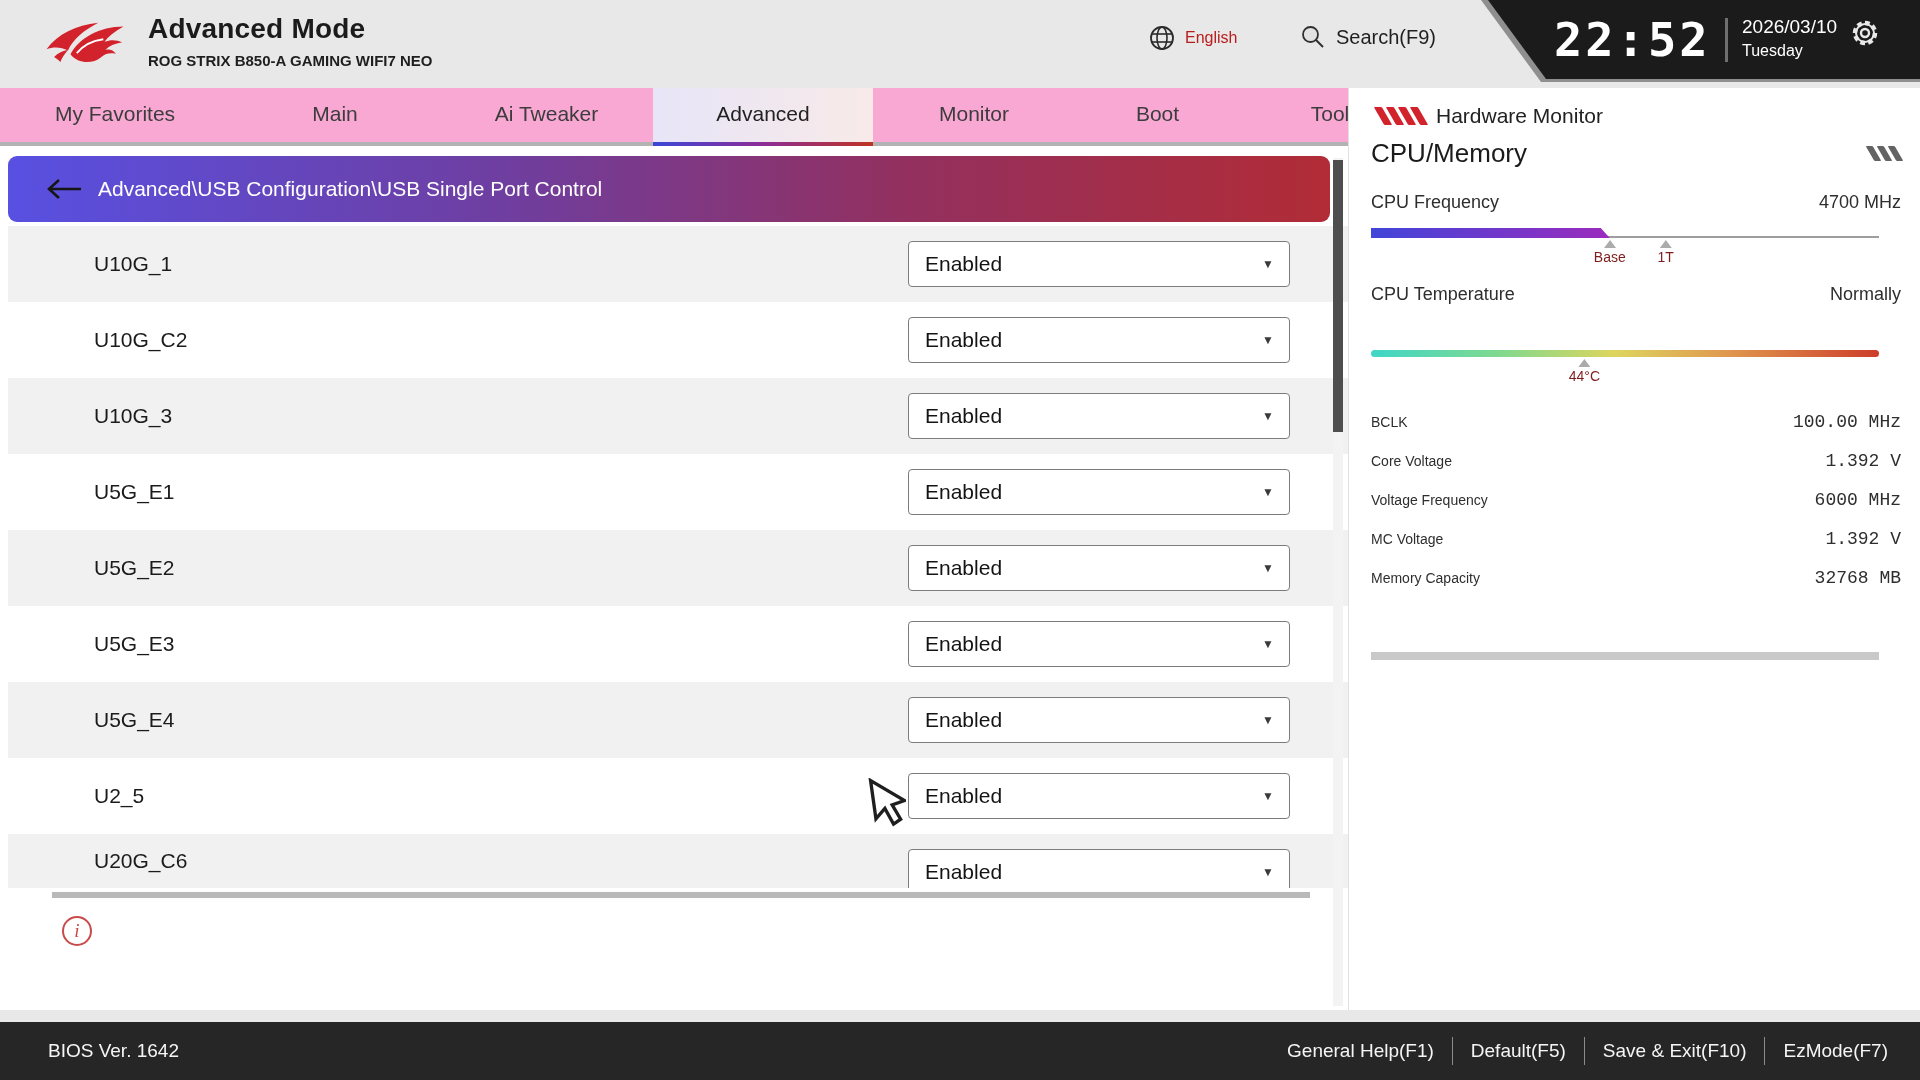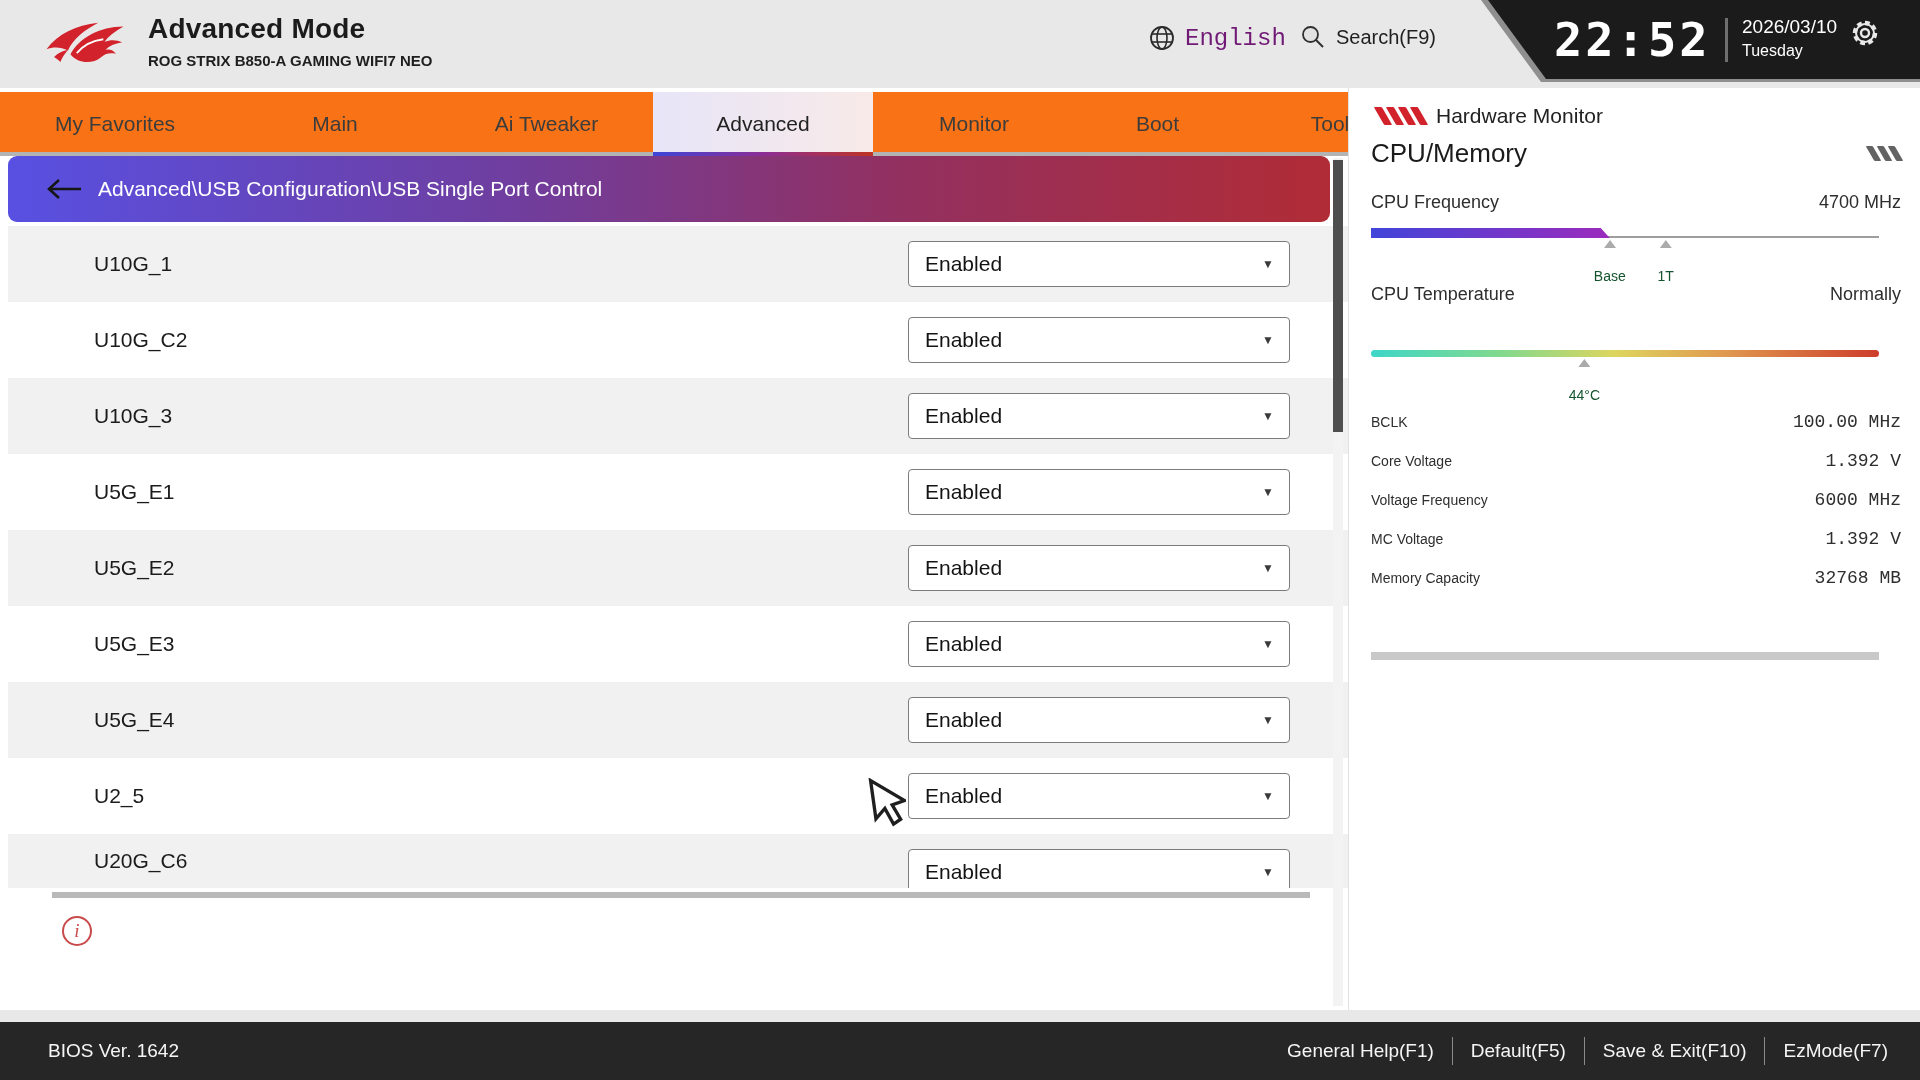--- a/index.html
+++ b/index.html
@@ -6,38 +6,38 @@
   html,body { width:1920px; height:1080px; overflow:hidden; }
   body { position:relative; font-family:"Liberation Sans", sans-serif; background:#ffffff; color:#1d1d1d; }
 
   
   .header { position:absolute; left:0; top:0; width:1920px; height:88px; background:#e9e8e8; z-index:5; }
   .logo { position:absolute; left:44px; top:13px; width:82px; height:60px; }
   .titles { position:absolute; left:148px; top:13px; }
   .app-title { font-size:28px; font-weight:600; color:#1b1b1b; letter-spacing:0.2px; }
   .app-subtitle { font-size:15px; color:#1e1e1e; margin-top:7px;font-weight:bold; }
   .lang-btn { position:absolute; left:1148px; top:24px; display:flex; align-items:center; gap:9px; cursor:pointer; }
-  .lang-btn span { font-size:24px; color:#701a75;font-family:Liberation Mono, monospace; }
+  .lang-btn span { font-size:16px; color:#b91c1c; }
   .search-btn { position:absolute; left:1300px; top:24px; display:flex; align-items:center; gap:10px; cursor:pointer; }
   .search-btn span { font-size:20px; color:#1f1f1f; }
 
   .clock-panel { position:absolute; left:1488px; top:0; width:432px; height:79px; background:#1b1b1b;
                  clip-path:polygon(0 0, 100% 0, 100% 100%, 58px 100%); }
   .clock-edge { position:absolute; left:1481px; top:0; width:439px; height:82px; background:#8f8f8f;
                 clip-path:polygon(0 0, 100% 0, 100% 100%, 60px 100%); }
   .clock-time { position:absolute; left:66px; top:12px; font-family:"DejaVu Sans Mono", monospace;
                 font-size:47px; font-weight:bold; color:#ffffff; letter-spacing:3px; }
   .clock-divider { position:absolute; left:237px; top:18px; width:3px; height:44px; background:#6f6f6f; }
   .clock-date { position:absolute; left:254px; top:16px; color:#ffffff; }
   .clock-date .d1 { font-size:19px; }
   .clock-date .d2 { font-size:16px; margin-top:4px; }
   .gear { position:absolute; left:360px; top:16px; width:34px; height:34px; cursor:pointer; }
 
   
-  .tabbar { position:absolute; left:0; top:92px; width:1430px; height:64px; background:#f97316; z-index:1; }
+  .tabbar { position:absolute; left:0; top:82px; width:1430px; height:64px; background:#f9a8d4; z-index:1; }
   .tab-underline { position:absolute; left:0; bottom:0; width:1348px; height:4px; background:#b3b3b3; }
   .tabs { display:flex; height:64px; position:relative; }
   .tab { height:64px; display:flex; align-items:center; justify-content:center;
          font-size:21px; color:#3c3c3c; cursor:pointer; position:relative; }
   .tab.selected { background:linear-gradient(90deg,#e7e5f8,#f8eae8); color:#222222; }
   .tab.selected::after { content:""; position:absolute; left:0; right:0; bottom:0; height:4px;
          background:linear-gradient(90deg,#3c46d8,#8c2d96,#bf3322); }
 
   
   .content { position:absolute; left:0; top:152px; width:1348px; height:858px; background:#ffffff; }
@@ -85,21 +85,21 @@
   .metric-value { font-size:18px; color:#2e2e2e; }
 
   .freq-bar { position:absolute; left:22px; top:140px; width:508px; height:10px; }
   .freq-track { position:absolute; left:0; bottom:0; width:100%; height:2px; background:#9e9e9e; }
   .freq-fill { position:absolute; left:0; top:0; height:10px;
                background:linear-gradient(90deg,#4145d9,#9b2bbd);
                clip-path:polygon(0 0, calc(100% - 9px) 0, 100% 100%, 0 100%); }
   .marker { position:absolute; transform:translateX(-50%); display:flex; flex-direction:column; align-items:center; }
   .marker-tri { width:0; height:0; border-left:6px solid transparent; border-right:6px solid transparent;
                 border-bottom:8px solid #ababab; }
-  .marker-label { margin-top:20px; font-size:14px; color:#14532d; white-space:nowrap; }
+  .marker-label { margin-top:1px; font-size:14px; color:#7f1d1d; white-space:nowrap; }
   .freq-markers { position:absolute; left:22px; top:152px; width:508px; height:34px; }
 
   .temp-bar { position:absolute; left:22px; top:262px; width:508px; height:7px; border-radius:4px;
               background:linear-gradient(90deg,#3fd6c8 0%,#7fd98f 25%,#ddd55e 48%,#e0984f 70%,#cd3d2a 100%); }
   .temp-markers { position:absolute; left:22px; top:271px; width:508px; height:36px; }
 
   .stats { position:absolute; left:22px; top:314px; width:530px; }
   .stat-row { height:39px; display:flex; align-items:center; justify-content:space-between; }
   .stat-label { font-size:14px; color:#2e2e2e; }
   .stat-value { font-size:18px; color:#2e2e2e;font-family:Liberation Mono, monospace; }

